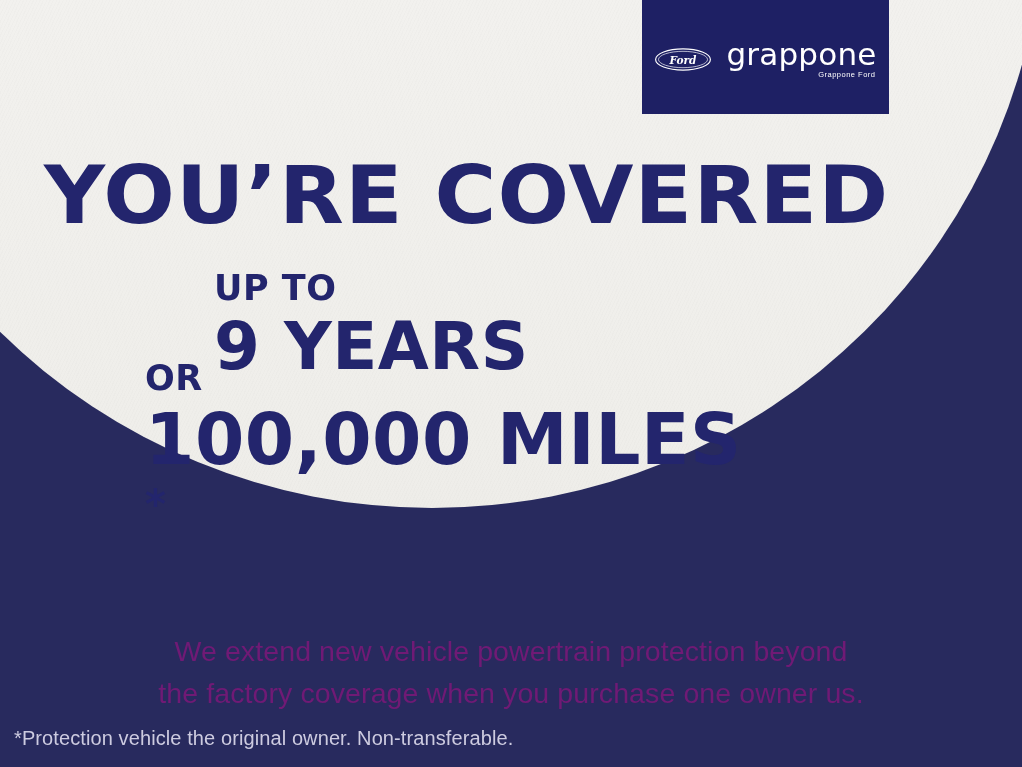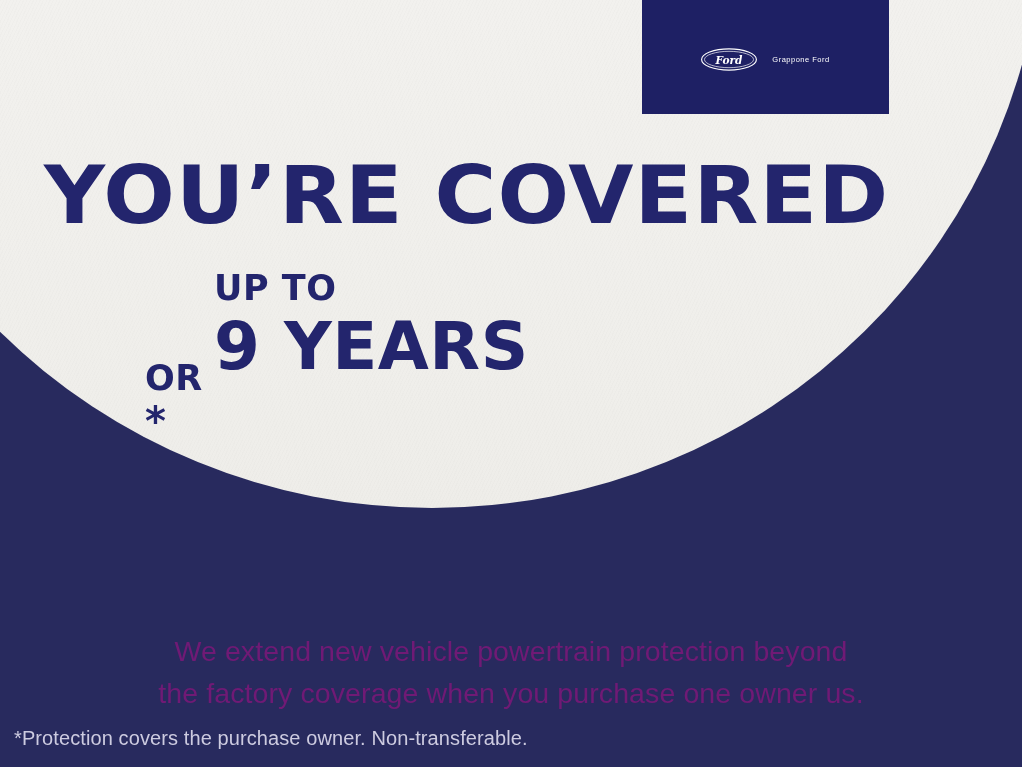--- a/index.html
+++ b/index.html
@@ -201,38 +201,40 @@
     </svg>
   </div>
 
   <div class="dealer-badge">
     <svg class="ford-oval" viewBox="0 0 120 52" aria-hidden="true">
       <ellipse cx="60" cy="26" rx="57" ry="22" fill="none" stroke="#ffffff" stroke-width="2.4"></ellipse>
       <ellipse cx="60" cy="26" rx="51" ry="17" fill="none" stroke="#ffffff" stroke-width="1.4"></ellipse>
       <text x="60" y="35" text-anchor="middle" fill="#ffffff" font-family="DejaVu Serif, serif" font-style="italic" font-size="22" font-weight="700">Ford</text>
     </svg>
     <div class="badge-wordmark">
+      <span class="badge-word">grappone</span>
       <span class="badge-sub">Grappone Ford</span>
     </div>
   </div>
 
   <div class="headline-block">
     <div class="headline-main">YOU’RE COVERED</div>
 
     <div class="headline-row row-years">
       <span class="lead-small">UP TO</span>
       <span class="big-value">9 YEARS</span>
     </div>
 
     <div class="headline-row row-miles">
       <span class="lead-small">OR</span>
+      <span class="big-value">100,000 MILES</span>
       <span class="asterisk">*</span>
     </div>
   </div>
 
   <div class="bottom-copy">
     <div class="copy-line">We extend new vehicle powertrain protection beyond</div>
     <div class="copy-line">the factory coverage when you purchase one owner us.</div>
   </div>
 
-  <div class="footnote">*Protection covers the purchase owner. Non-transferable.</div>
+  <div class="footnote">*Protection vehicle the original owner. Non-transferable.</div>
 
 </div>
 
 </body></html>

